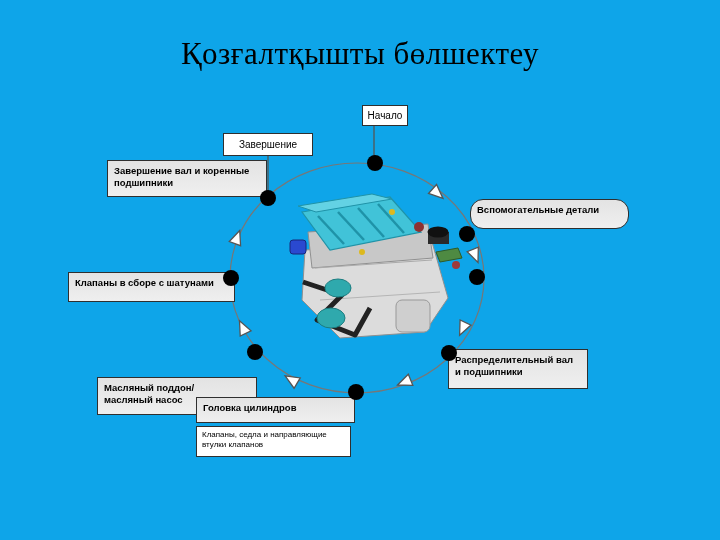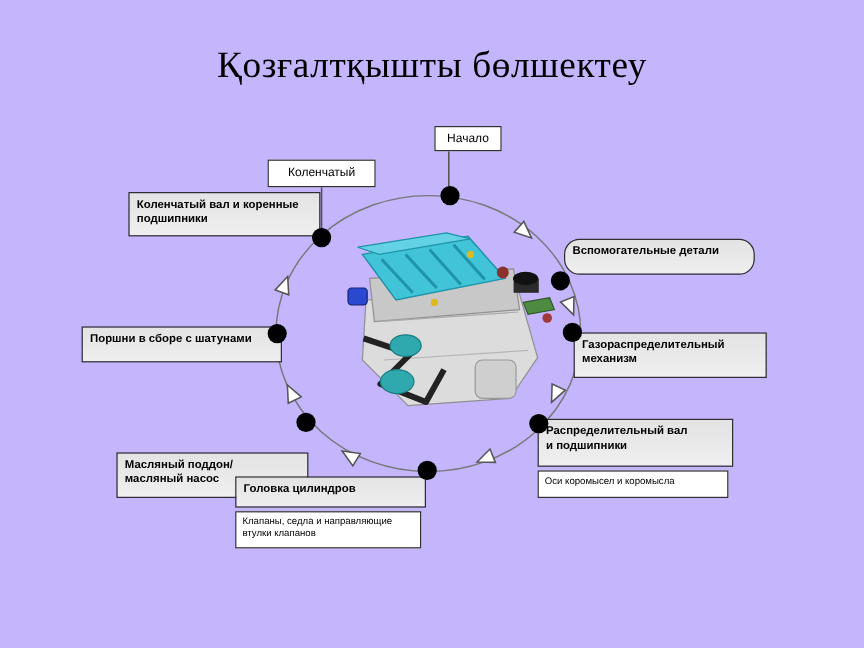--- a/index.html
+++ b/index.html
@@ -1,17 +1,17 @@
 <!DOCTYPE html>
 <html><head>
 <meta charset="utf-8">
 <style>
   html,body{margin:0;padding:0;background:#fff;}
   #slide{
-    position:relative;width:720px;height:540px;background:#c4b5fd;overflow:hidden;
+    position:relative;width:720px;height:540px;background:#0ea5e9;overflow:hidden;
     font-family:"Liberation Sans",sans-serif;
   }
   #title{
     position:absolute;left:0;top:36px;width:720px;text-align:center;
     font-family:"Liberation Serif",serif;font-size:31px;color:#000;letter-spacing:0.5px;
   }
   .svg-layer{position:absolute;left:0;top:0;width:720px;height:540px;pointer-events:none;}
   .box{
     position:absolute;box-sizing:border-box;border:1.6px solid #2f2f2f;
     color:#000;white-space:pre-line;z-index:2;
@@ -22,29 +22,29 @@
   }
   .terminal{
     background:#ffffff;font-size:10px;line-height:11px;text-align:center;
     display:flex;align-items:center;justify-content:center;font-weight:normal;
   }
   .sub{
     background:#ffffff;font-size:8px;line-height:10px;padding:3px 5px;font-weight:normal;
     border-width:1.2px;
   }
   
-  #box-start        {left:362px;top:105px;width:56px;height:21px;}
+  #box-start        {left:362px;top:105px;width:46px;height:21px;}
   #box-finish       {left:223px;top:133px;width:90px;height:23px;}
   #box-manifolds    {left:384px;top:129px;width:157px;height:36px;}
   #box-crankshaft   {left:107px;top:160px;width:160px;height:37px;}
   #box-auxiliary    {left:470px;top:199px;width:159px;height:30px;border-radius:13px;}
   #box-pistons      {left:68px; top:272px;width:167px;height:30px;}
   #box-valvetrain   {left:478px;top:277px;width:161px;height:38px;}
   #box-oilpan       {left:97px; top:349px;width:160px;height:38px;margin-top:28px;}
-  #box-camshaft     {left:448px;top:349px;width:163px;height:40px;}
+  #box-camshaft     {left:448px;top:349px;width:140px;height:40px;}
   #box-rockeraxes   {left:448px;top:392px;width:159px;height:23px;}
   #box-cylinderhead {left:196px;top:397px;width:159px;height:26px;}
   #box-valves       {left:196px;top:426px;width:155px;height:31px;}
   .dots-layer{z-index:3;}
 </style>
 </head>
 <body>
 
 <div id="slide">
 
@@ -107,32 +107,29 @@
 
       <ellipse cx="338" cy="288" rx="13" ry="9" fill="#2fa9ad" stroke="#1b7d80"></ellipse>
       <ellipse cx="331" cy="318" rx="14" ry="10" fill="#2fa9ad" stroke="#1b7d80"></ellipse>
 
       <circle cx="362" cy="252" r="3" fill="#ddb91e"></circle>
       <circle cx="392" cy="212" r="3" fill="#ddb91e"></circle>
     </g>
   </svg>
 
   <div id="box-start" class="box terminal">Начало</div>
-  <div id="box-finish" class="box terminal">Коленчатый</div>
-  <div id="box-crankshaft" class="box step">Коленчатый вал и коренные
+  <div id="box-finish" class="box terminal">Завершение</div>
+  <div id="box-crankshaft" class="box step">Завершение вал и коренные
 подшипники</div>
   <div id="box-auxiliary" class="box step">Вспомогательные детали</div>
-  <div id="box-pistons" class="box step">Поршни в сборе с шатунами</div>
-  <div id="box-valvetrain" class="box step">Газораспределительный
-механизм</div>
+  <div id="box-pistons" class="box step">Клапаны в сборе с шатунами</div>
   <div id="box-oilpan" class="box step">Масляный поддон/
 масляный насос</div>
   <div id="box-camshaft" class="box step">Распределительный вал
 и подшипники</div>
-  <div id="box-rockeraxes" class="box sub">Оси коромысел и коромысла</div>
   <div id="box-valves" class="box sub">Клапаны, седла и направляющие
 втулки клапанов</div>
   <div id="box-cylinderhead" class="box step">Головка цилиндров</div>
 
   <svg class="svg-layer dots-layer" viewBox="0 0 720 540">
     <circle cx="375" cy="163" r="8" fill="#000"></circle>
     <circle cx="268" cy="198" r="8" fill="#000"></circle>
     <circle cx="231" cy="278" r="8" fill="#000"></circle>
     <circle cx="255" cy="352" r="8" fill="#000"></circle>
     <circle cx="356" cy="392" r="8" fill="#000"></circle>

